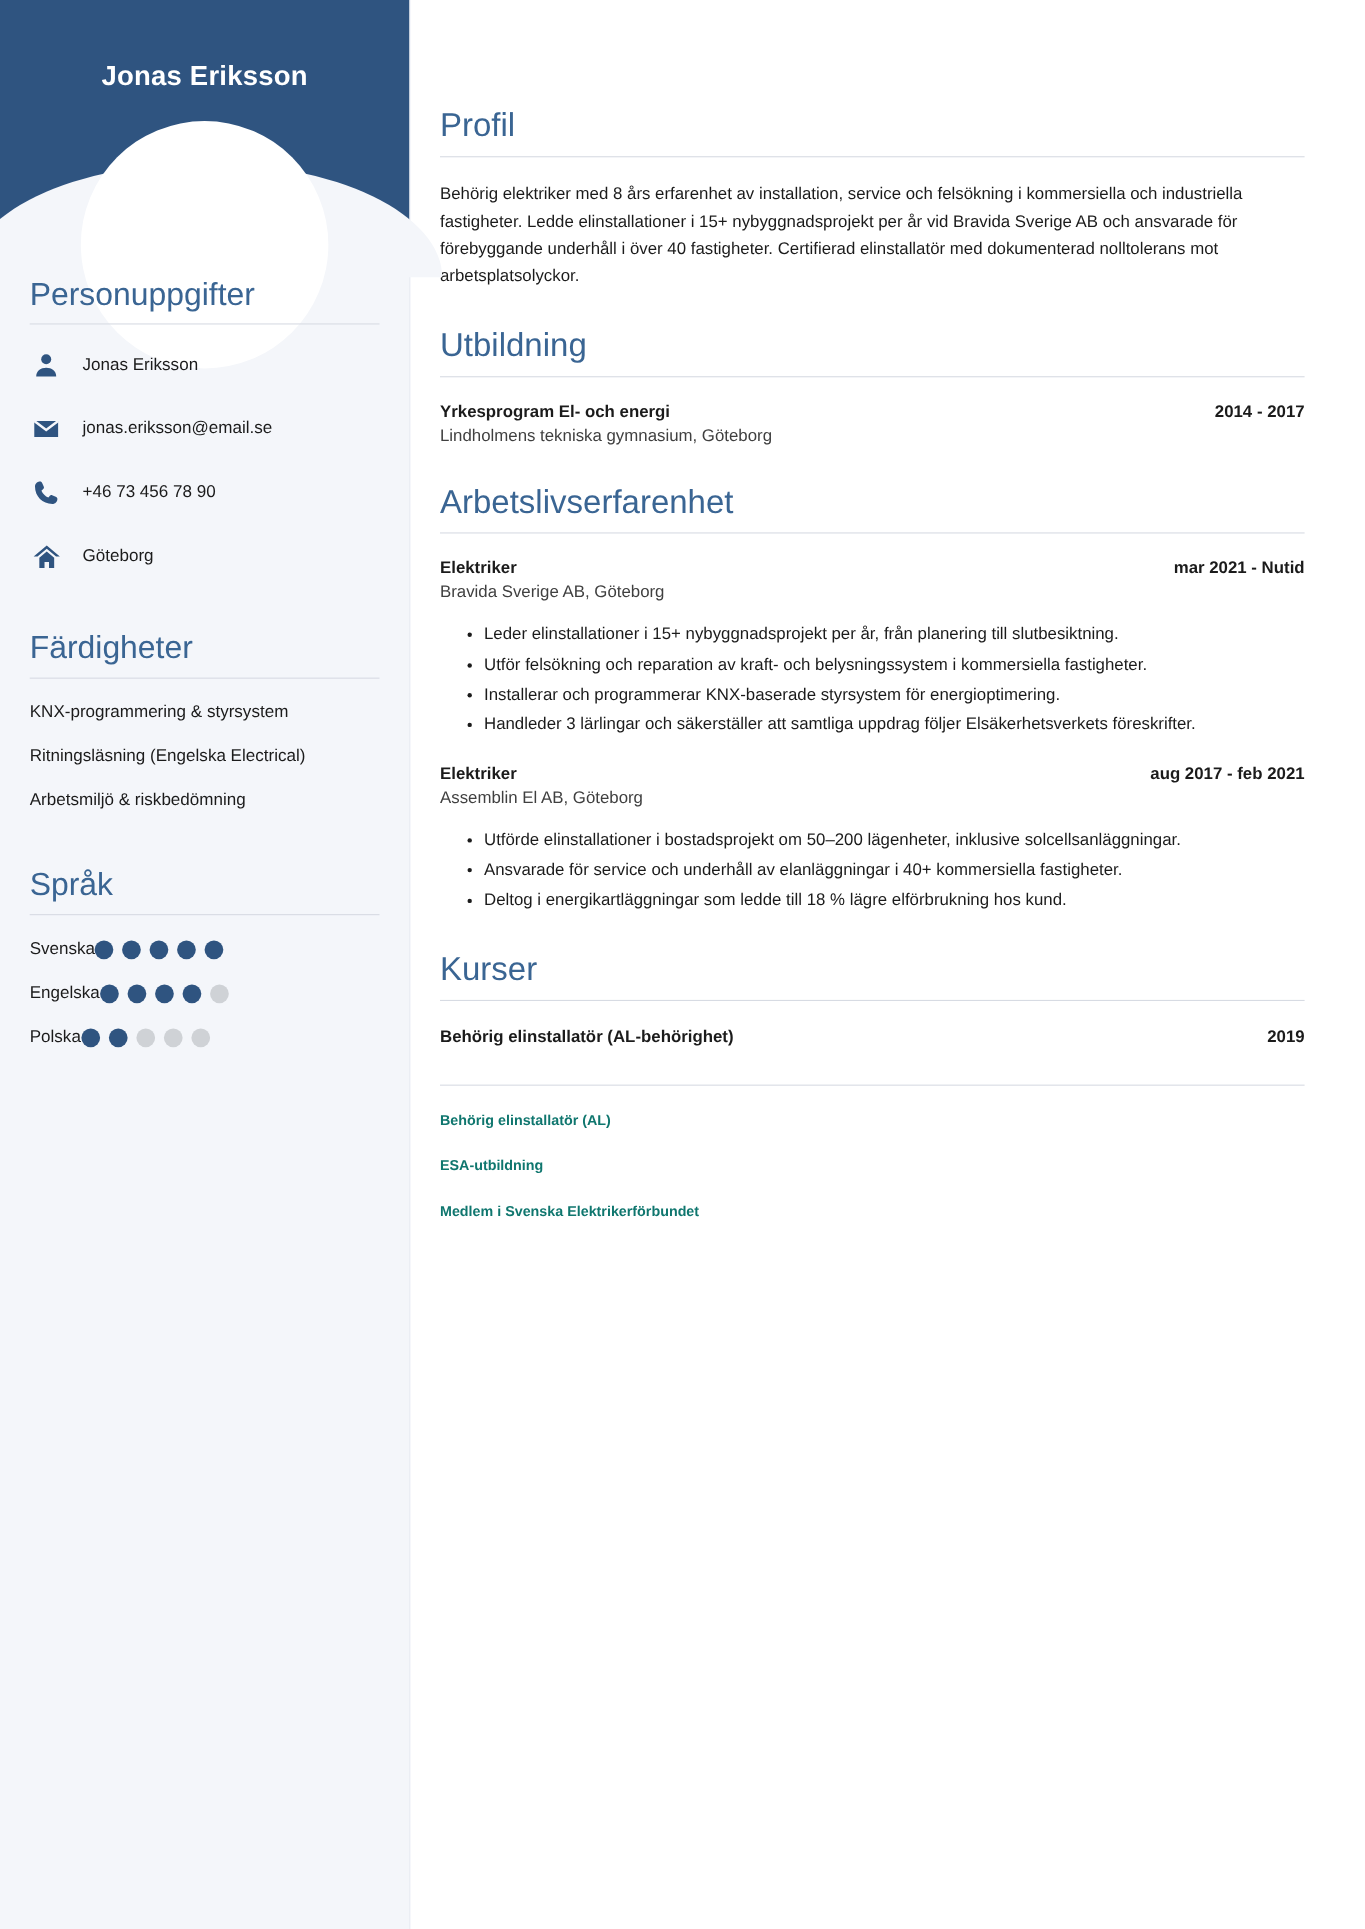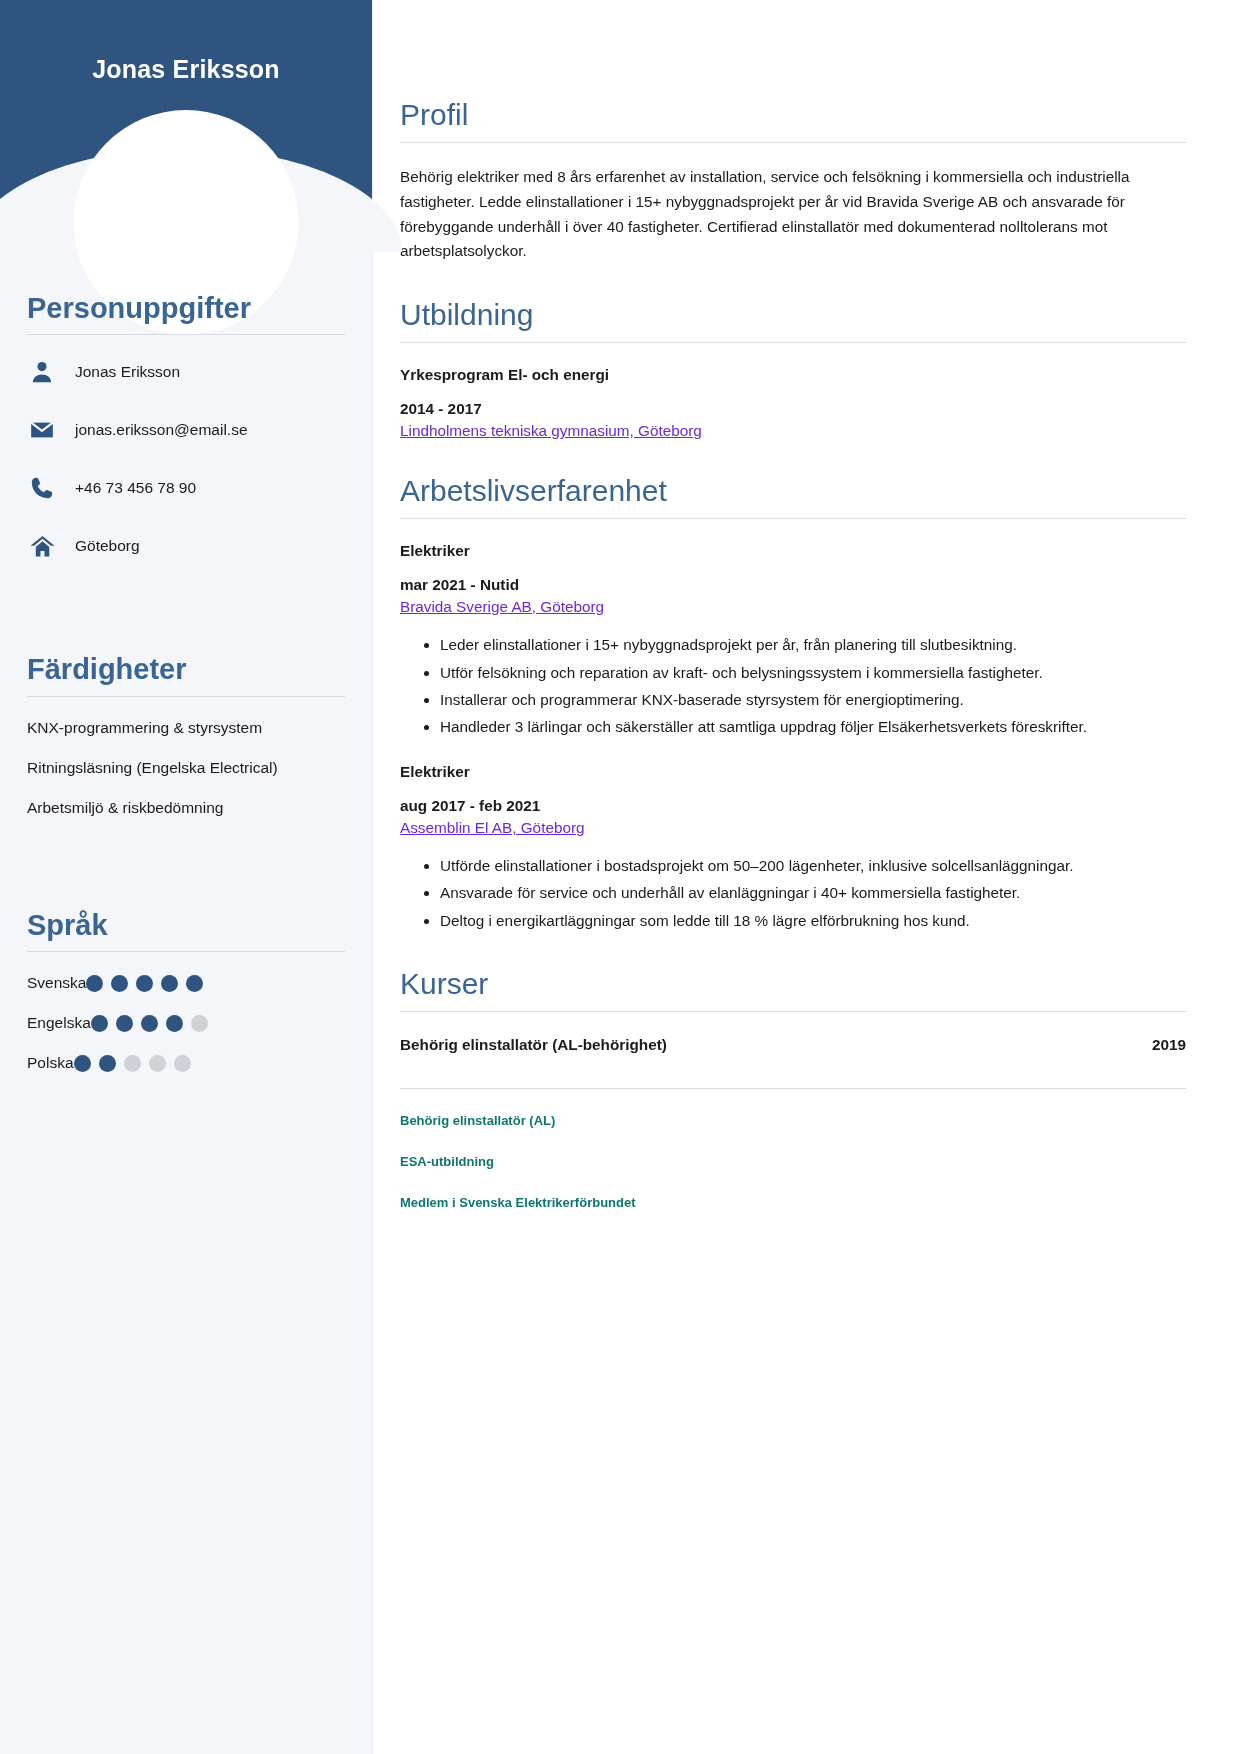--- a/index.html
+++ b/index.html
@@ -52,22 +52,22 @@
     border-radius:50%;
     background:#ffffff;
     z-index:5;
   }
 
   .side-body { padding:0 27px; position:relative; z-index:6; }
 
   .side-h2 {
     font-size:29px;
     color:#3a6593;
-    font-weight:700;
-    margin-top:92px;
+    font-weight:400;
+    margin-top:52px;
     margin-bottom:9px;
     line-height:1.15;
   }
   .rule { height:1px; background:#d7dbe3; width:100%; }
 
   .contact-list { margin-top:22px; }
   .contact-row {
     display:flex; align-items:center;
     gap:18px;
     margin-bottom:28px;
@@ -111,25 +111,24 @@
     font-size:15.3px;
     line-height:1.62;
     color:#1b1b1b;
     margin-top:22px;
   }
 
   .entry { margin-top:23px; }
   .entry-head {
     display:flex; justify-content:space-between; align-items:baseline;
     gap:16px;
-    flex-direction:column;
   }
   .entry-title { font-size:15.3px; font-weight:bold; color:#1b1b1b; }
   .entry-date { font-size:15.3px; font-weight:bold; color:#1b1b1b; white-space:nowrap; }
-  .entry-sub { font-size:15.3px; color:#6d28d9; margin-top:4px;text-decoration:underline; }
+  .entry-sub { font-size:15.3px; color:#404040; margin-top:4px; }
 
   .bullets { margin-top:17px; padding-left:40px; }
   .bullets li {
     font-size:15.3px;
     line-height:1.6;
     margin-bottom:3px;
     color:#1b1b1b;
   }
 
   .merit { font-size:13px; font-weight:bold; color:#0f766e; margin-top:26px; }

